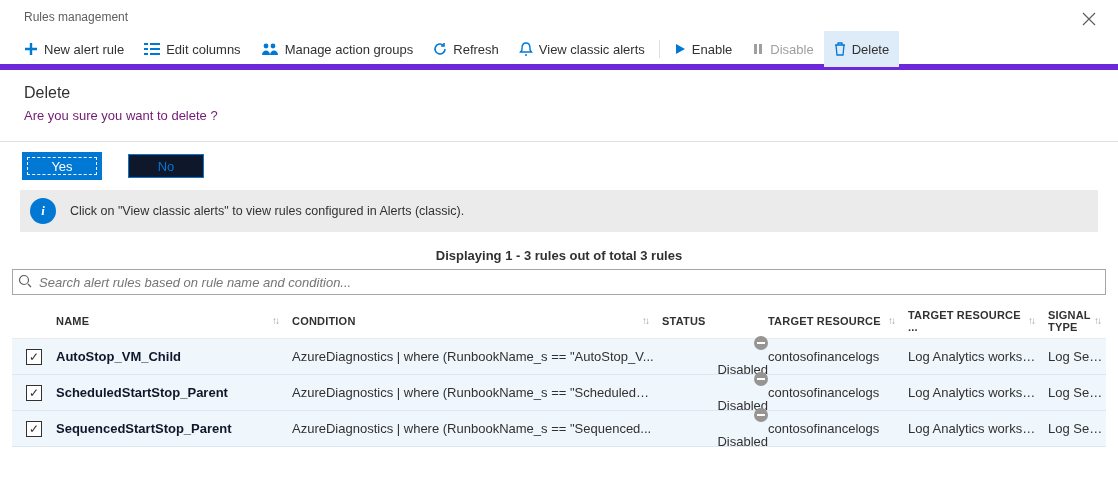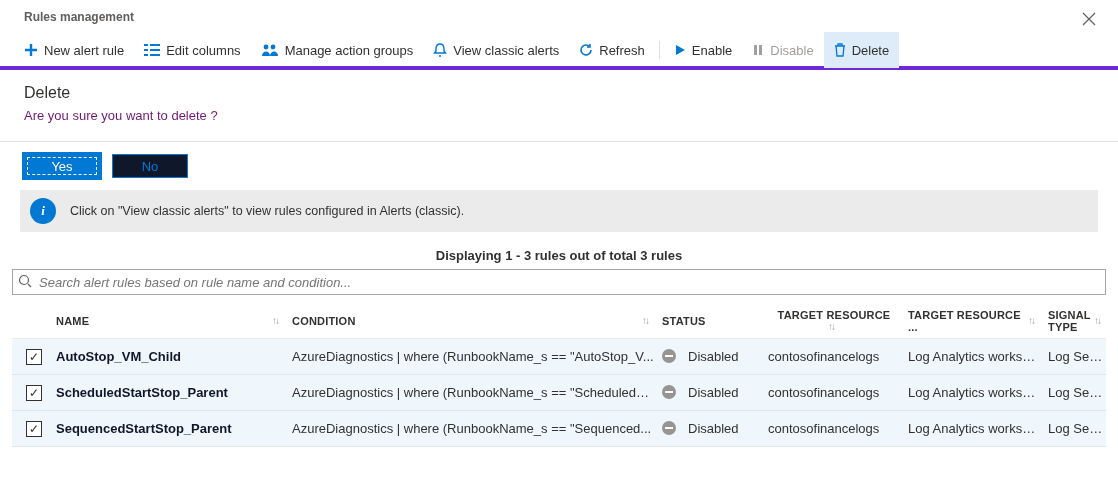--- a/index.html
+++ b/index.html
@@ -18,35 +18,34 @@
   }
   .header-left h1 {
     font-size: 22px;
     font-weight: 600;
     color: #323130;
   }
   .header-left .subtitle {
     font-size: 12px;
     color: #605e5c;
     margin-top: 0px;
-    font-weight: bold;
   }
   .close-x {
     font-size: 18px;
     color: #605e5c;
     cursor: pointer;
     line-height: 1;
     padding: 2px 4px;
   }
   .toolbar {
     display: flex;
     align-items: center;
     padding: 0 14px;
     height: 36px;
-    border-bottom: 4px solid #6d28d9;
+    border-bottom: 6px solid #6d28d9;
   }
   .toolbar-item {
     display: flex;
     align-items: center;
     padding: 0 10px;
     height: 36px;
     cursor: pointer;
     color: #323130;
     font-size: 13px;
   }
@@ -71,21 +70,21 @@
     font-size: 16px;
     font-weight: 400;
     margin-bottom: 6px;
   }
   .dialog-section .msg {
     font-size: 13px;
     color: #701a75;
   }
   .dialog-buttons {
     display: flex;
-    gap: 12px;
+    gap: 28px;
     padding: 12px 24px;
   }
   .btn {
     min-width: 76px;
     height: 24px;
     font-size: 13px;
     border: 1px solid #0078d4;
     background: #0f172a;
     color: #0078d4;
     cursor: pointer;
@@ -173,30 +172,30 @@
   .trow {
     height: 36px;
     font-size: 13px;
     background: #eff6fc;
     border-bottom: 1px solid #dbe7f3;
   }
   .col-check { width: 44px; display:flex; justify-content:center; }
   .col-name { width: 236px; padding-right:8px; }
   .col-cond { width: 370px; padding-right:8px; }
   .col-status { width: 106px; }
-  .col-target { width: 140px; padding-right:8px;flex-direction:column; }
+  .col-target { width: 140px; padding-right:8px; }
   .col-ttype { width: 140px; padding-right:8px; }
   .col-stype { flex: 1; }
   .thead .col-name, .thead .col-cond, .thead .col-target, .thead .col-ttype, .thead .col-stype {
     display:flex; align-items:center; justify-content:space-between;
   }
   .sort-arrows { color:#a19f9d; font-size:10px; letter-spacing:-2px; padding-right:6px;}
   .link { color:#0f172a; font-weight:600; cursor:pointer; }
   .ellipsis { white-space:nowrap; overflow:hidden; text-overflow:ellipsis; }
-  .status-cell { display:flex; align-items:flex-start; gap:12px; }
+  .status-cell { display:flex; align-items:flex-end; gap:12px;flex-direction:column; }
   .status-dot {
     width:14px; height:14px; border-radius:50%;
     background:#979593; display:flex; align-items:center; justify-content:center;
   }
   .status-dot::after {
     content:""; width:8px; height:2px; background:#fff;
   }
   .chk {
     width:16px; height:16px; border:1px solid #323130;
     display:flex; align-items:center; justify-content:center;
@@ -248,34 +247,34 @@
           <circle cx="12" cy="4" r="2.4" fill="#0078d4"></circle>
           <path d="M1 13c0-3 2-4.5 4-4.5s4 1.5 4 4.5" fill="#0078d4"></path>
           <path d="M9 13c0-3 2-4.5 4-4.5s4 1.5 4 4.5" fill="#0078d4"></path>
         </svg>
       </span>
     <span>Manage action groups</span>
   </div>
   <div class="toolbar-item">
     <span class="icon">
         <svg width="14" height="14" viewBox="0 0 14 14">
+          <path d="M12 7a5 5 0 1 1-1.6-3.7" fill="none" stroke="#0078d4" stroke-width="1.6"></path>
+          <path d="M11 1v3h-3" fill="none" stroke="#0078d4" stroke-width="1.6"></path>
+        </svg>
+      </span>
+    <span>Refresh</span>
+  </div>
+  <div class="toolbar-item">
+    <span class="icon">
+        <svg width="14" height="14" viewBox="0 0 14 14">
           <path d="M7 1c2.5 0 4 2 4 5v2l1.5 2h-11L3 8V6c0-3 1.5-5 4-5z" fill="none" stroke="#0078d4" stroke-width="1.4"></path>
           <circle cx="7" cy="13" r="1" fill="#0078d4"></circle>
         </svg>
       </span>
     <span>View classic alerts</span>
-  </div>
-  <div class="toolbar-item">
-    <span class="icon">
-        <svg width="14" height="14" viewBox="0 0 14 14">
-          <path d="M12 7a5 5 0 1 1-1.6-3.7" fill="none" stroke="#0078d4" stroke-width="1.6"></path>
-          <path d="M11 1v3h-3" fill="none" stroke="#0078d4" stroke-width="1.6"></path>
-        </svg>
-      </span>
-    <span>Refresh</span>
   </div>
   <div class="toolbar-sep"></div>
   <div class="toolbar-item">
     <span class="icon">
         <svg width="12" height="12" viewBox="0 0 12 12">
           <path d="M2 1l9 5-9 5z" fill="#0078d4"></path>
         </svg>
       </span>
     <span>Enable</span>
   </div>

